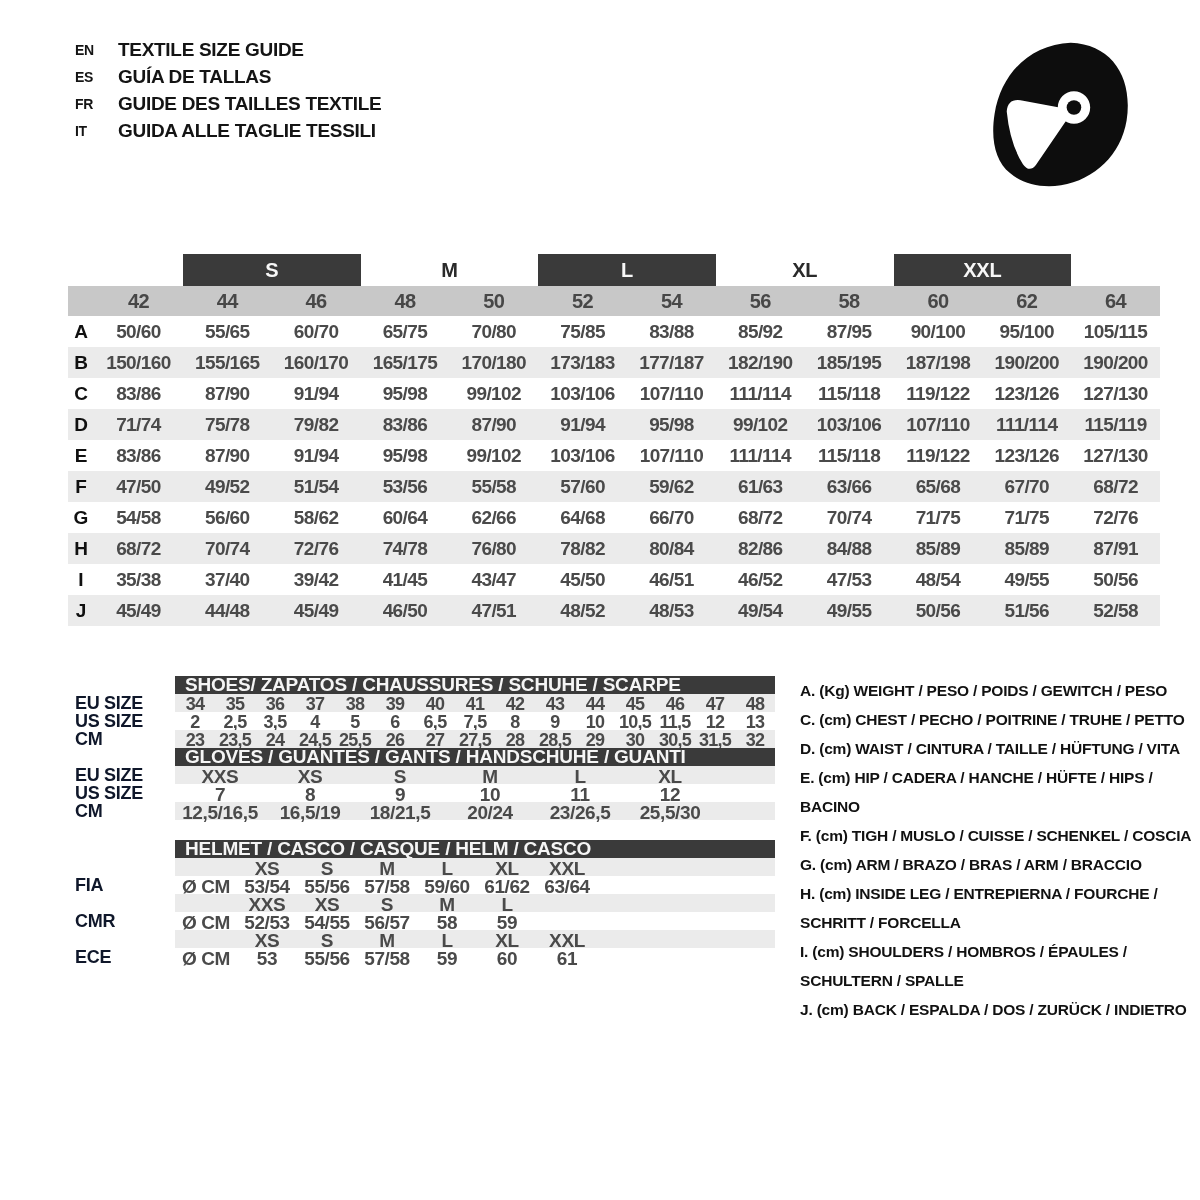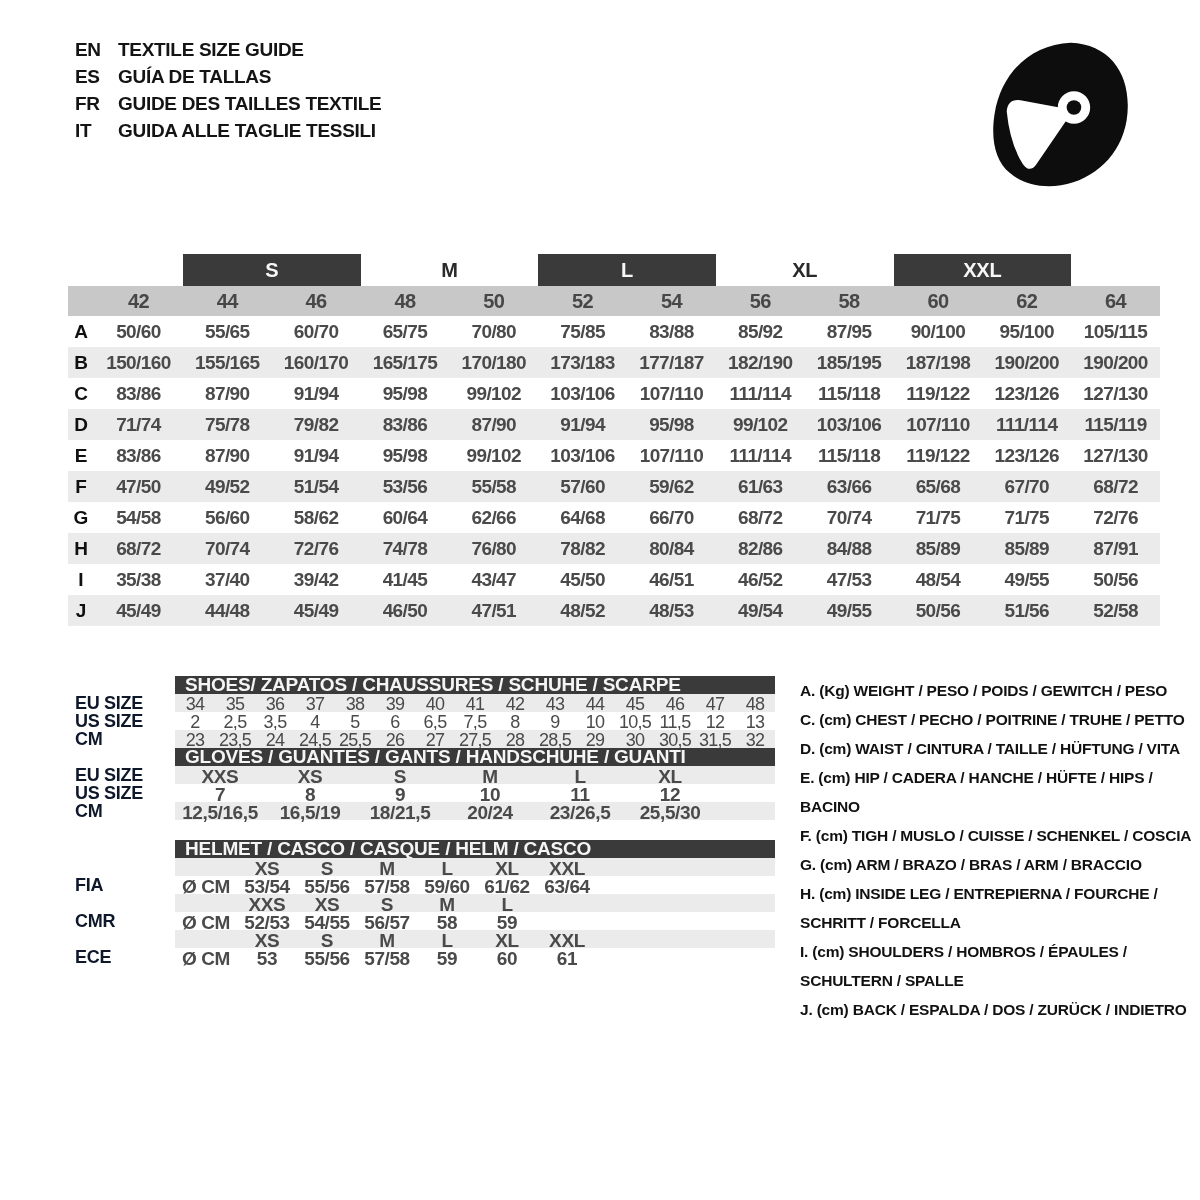--- a/index.html
+++ b/index.html
@@ -2,21 +2,21 @@
 <html><head>
 <meta charset="utf-8">
 <style>
   html,body{margin:0;padding:0;background:#ffffff;}
   .page{position:relative;width:1200px;height:1200px;background:#fff;overflow:hidden;
         font-family:"Liberation Sans","DejaVu Sans",sans-serif;color:#222;}
 
   
   .lang{position:absolute;left:75px;top:36px;}
   .lang-row{display:flex;height:27px;align-items:center;}
-  .lang-code{width:43px;font-size:19px;font-weight:bold;color:#141414;letter-spacing:-0.3px;}
+  .lang-code{width:43px;font-size:14px;font-weight:bold;color:#141414;letter-spacing:-0.3px;}
   .lang-title{font-size:19px;font-weight:bold;color:#141414;letter-spacing:-0.3px;}
 
   
   .helmet-svg{position:absolute;left:980px;top:32px;}
 
   
   .main-table{position:absolute;left:68px;top:254px;width:1092px;}
   .mt-row{display:grid;grid-template-columns:26px repeat(12,1fr);height:31px;align-items:center;}
   .mt-bars{height:32px;}
   .bar{display:flex;align-items:center;justify-content:center;font-size:20px;font-weight:bold;
@@ -35,21 +35,21 @@
   .lower{position:absolute;left:75px;top:676px;}
   .sub-row{display:flex;height:18px;}
   .sub-label{width:100px;display:flex;align-items:center;font-size:18px;font-weight:bold;
              color:#0f172a;letter-spacing:-0.3px;}
   .band{width:600px;display:grid;grid-auto-flow:column;align-items:center;}
   .band.gray{background:#ebebeb;}
   .title-bar{width:590px;padding-left:10px;background:#3a3a3a;color:#f5f5f5;display:flex;
              align-items:center;font-size:19px;font-weight:bold;letter-spacing:-0.2px;}
   .gap10{} .gap20{margin-top:20px;}
   .shoes-grid{grid-auto-columns:40px;}
-  .shoes-grid .cell{text-align:center;font-size:18px;font-weight:normal;color:#4a4a4a;letter-spacing:-0.7px;}
+  .shoes-grid .cell{text-align:center;font-size:18px;font-weight:bold;color:#4a4a4a;letter-spacing:-0.7px;}
   .gloves-grid{grid-auto-columns:90px;}
   .gloves-grid .cell{text-align:center;font-size:19px;font-weight:bold;color:#4a4a4a;letter-spacing:-0.4px;}
   .helmet-grid{grid-auto-columns:60px;}
   .helmet-grid.offset::before{content:"";width:62px;}
   .helmet-grid{grid-template-columns:62px;}
   .helmet-grid .cell{text-align:center;font-size:19px;font-weight:bold;color:#4a4a4a;letter-spacing:-0.4px;}
 
   
   .legend{position:absolute;left:800px;top:676px;width:400px;}
   .legend .cell{display:block;font-size:15.5px;font-weight:bold;color:#111;

